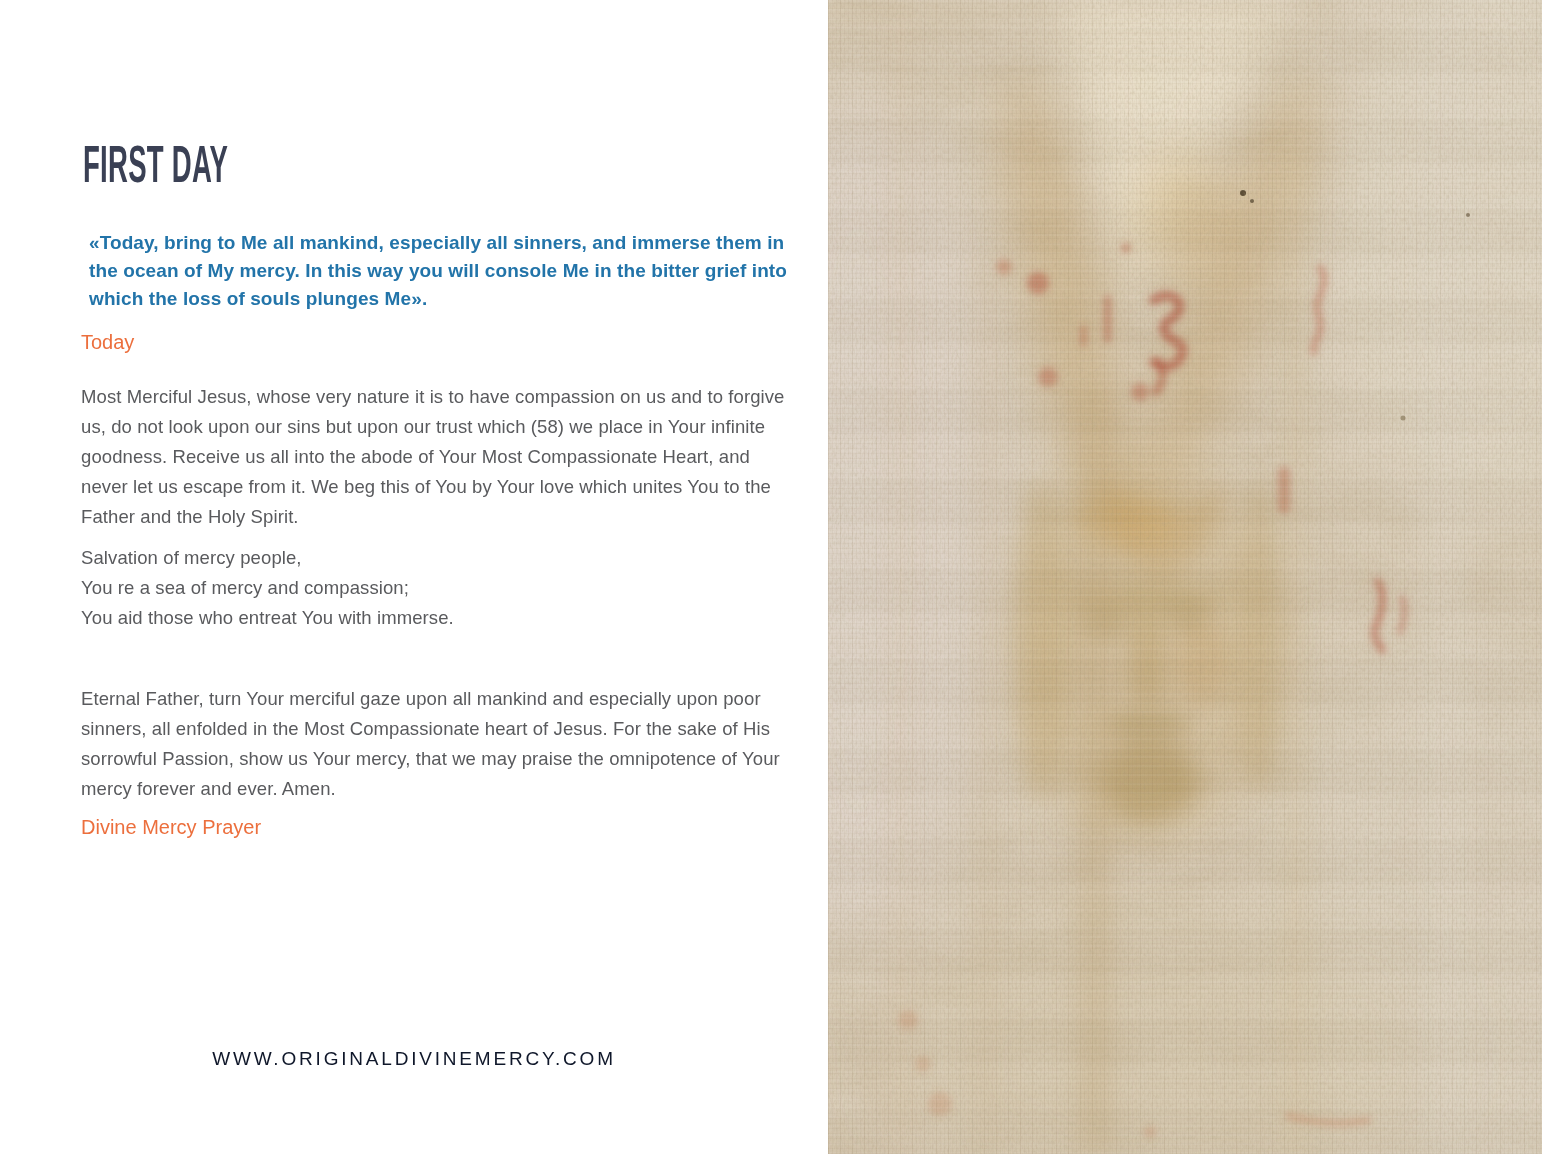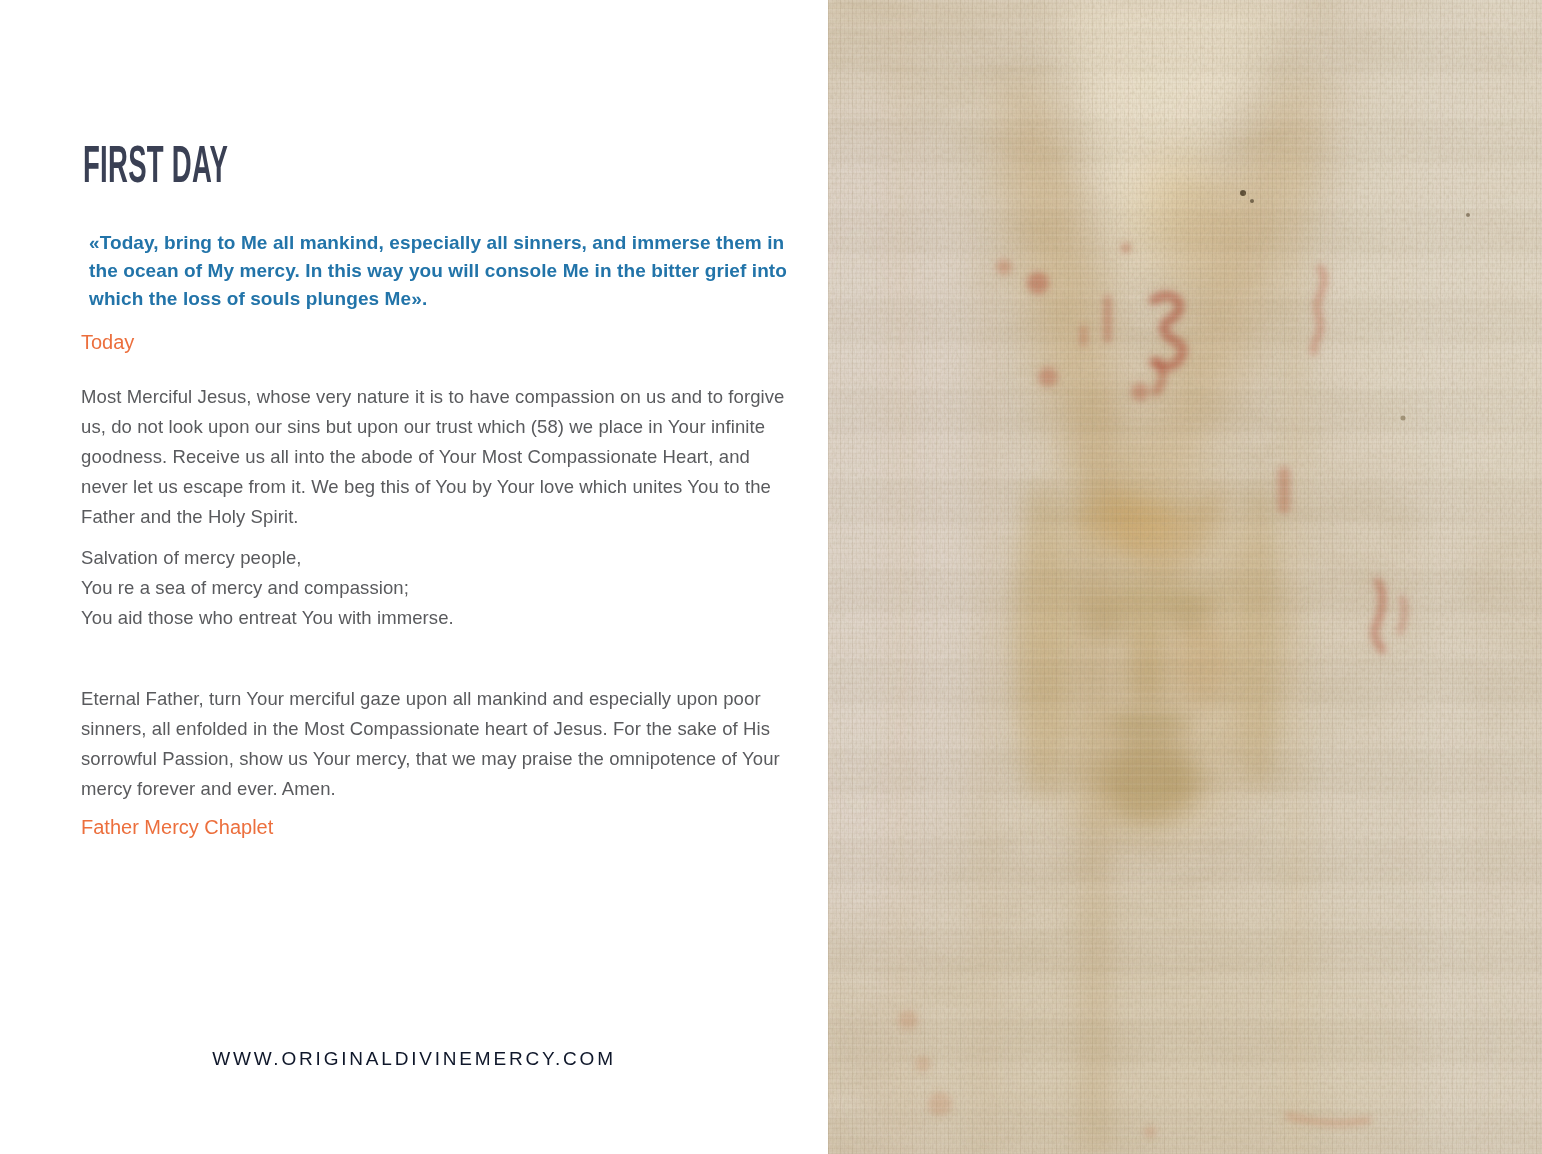--- a/index.html
+++ b/index.html
@@ -81,21 +81,21 @@
       <p class="body-par par-1">Most Merciful Jesus, whose very nature it is to have compassion on us and to forgive us, do not look upon our sins but upon our trust which (58) we place in Your infinite goodness. Receive us all into the abode of Your Most Compassionate Heart, and never let us escape from it. We beg this of You by Your love which unites You to the Father and the Holy Spirit.</p>
 
       <div class="body-par poem">
         <span>Salvation of mercy people,</span>
         <span>You re a sea of mercy and compassion;</span>
         <span>You aid those who entreat You with immerse.</span>
       </div>
 
       <p class="body-par par-2">Eternal Father, turn Your merciful gaze upon all mankind and especially upon poor sinners, all enfolded in the Most Compassionate heart of Jesus. For the sake of His sorrowful Passion, show us Your mercy, that we may praise the omnipotence of Your mercy forever and ever. Amen.</p>
 
-      <h2 class="section-label label-chaplet">Father Mercy Chaplet</h2>
+      <h2 class="section-label label-chaplet">Divine Mercy Prayer</h2>
     </div>
 
     <p class="footer-url">WWW.ORIGINALDIVINEMERCY.COM</p>
   </div>
 
   <div class="right-page">
     <svg width="714" height="1154" viewBox="0 0 714 1154" aria-hidden="true">
       <defs>
         <filter id="b45" x="-60%" y="-60%" width="220%" height="220%">
             <feGaussianBlur stdDeviation="45"></feGaussianBlur>

